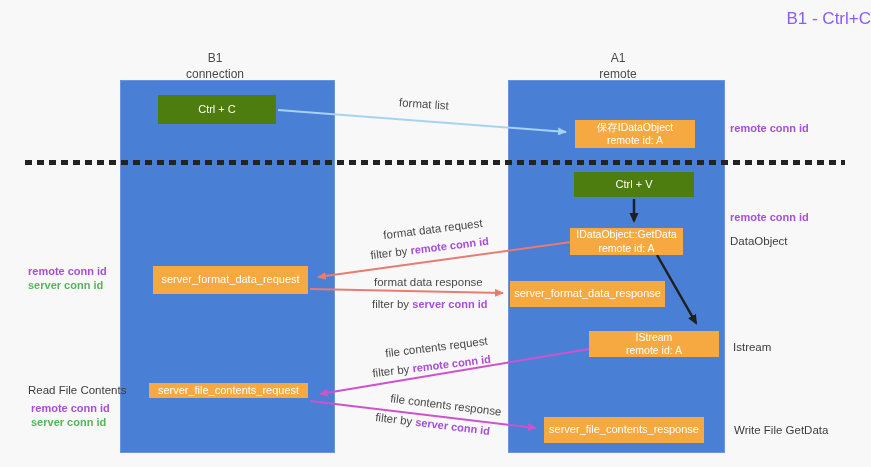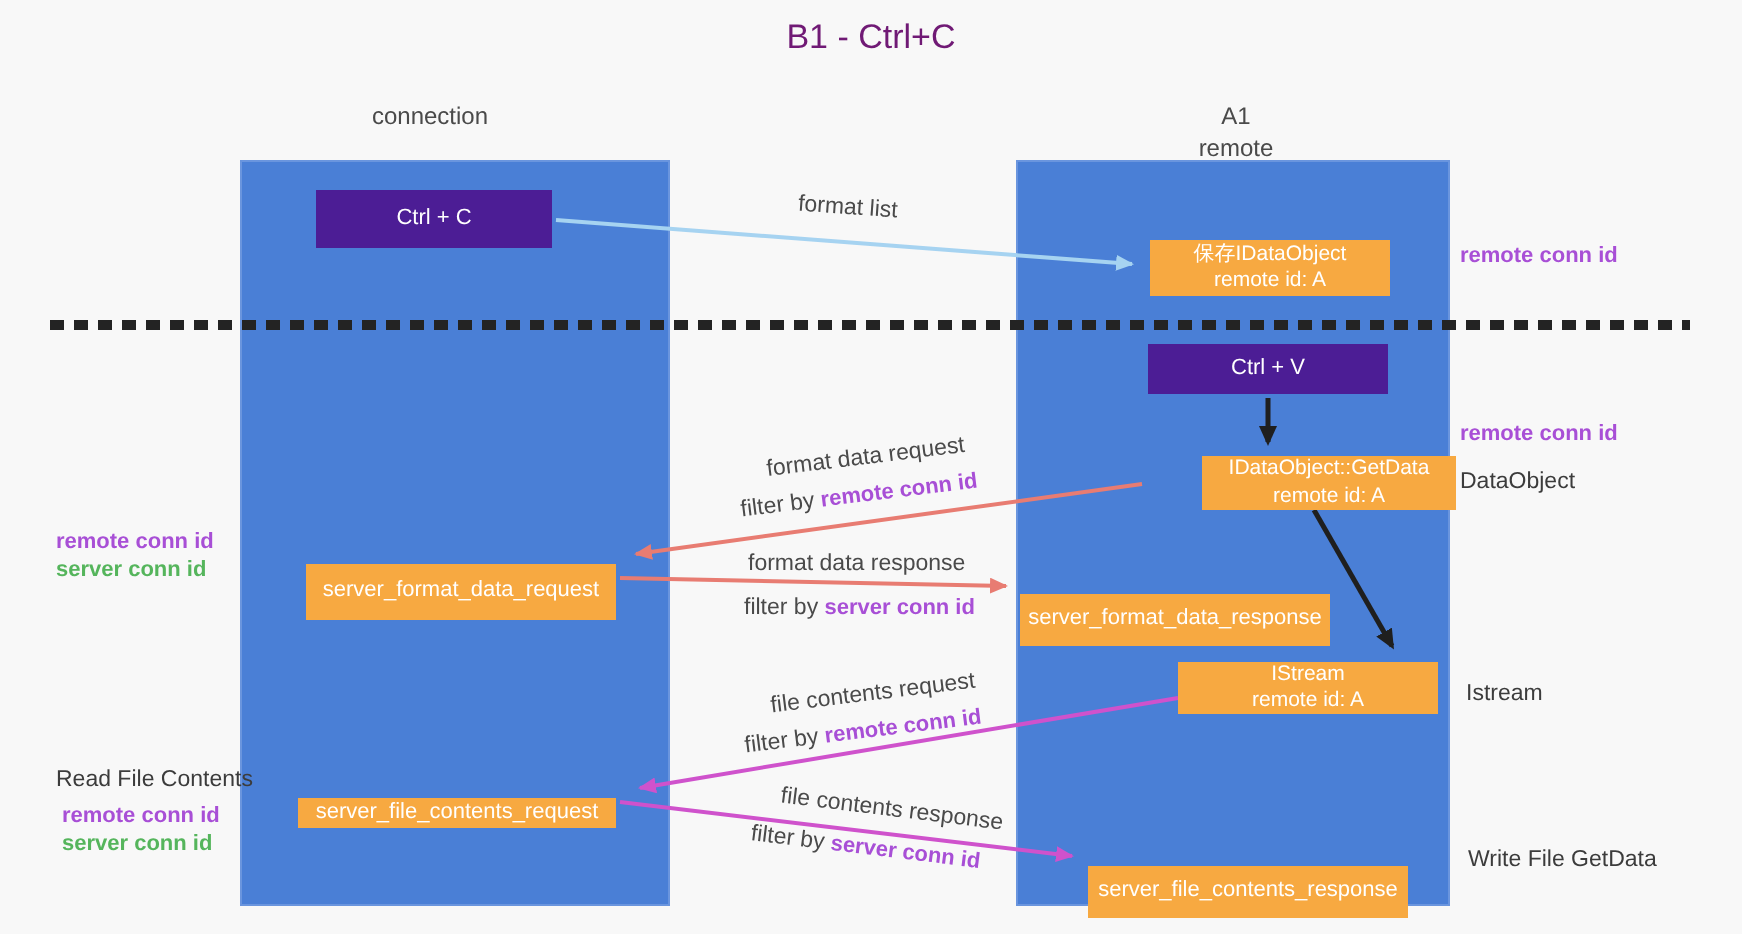--- a/index.html
+++ b/index.html
@@ -3,54 +3,55 @@
 <meta charset="utf-8">
 <style>
   * { margin:0; padding:0; box-sizing:border-box; }
   body {
     width:871px; height:467px; position:relative; overflow:hidden;
     background:#f8f8f8;
     font-family:"Liberation Sans","DejaVu Sans",sans-serif;
   }
   .abs { position:absolute; }
   .title {
-    left:0; right:0; top:8px; text-align:center;
-    font-size:17px; color:#701a75; line-height:1.35;
+    left:0; right:0; top:8px; text-align:right;
+    font-size:17px; color:#8b5cf6; line-height:1.35;
   }
   .col-header {
     text-align:center; font-size:12px; color:#4a4a4a; line-height:1.3; width:120px;
   }
   .lifeline {
     background:#4a7fd6; border:1px solid #6a95de;
   }
   .node {
     display:flex; flex-direction:column; align-items:center; justify-content:center;
     color:#ffffff; text-align:center; line-height:1.25;
   }
-  .green-box { background:#4c1d95; font-size:11px; }
+  .green-box { background:#4d7c0f; font-size:11px; }
   .orange-box { background:#f7a941; font-size:10.5px; }
-  .orange-box.one-line { font-size:11px;margin-top:16px; }
+  .orange-box.one-line { font-size:11px; }
   .side-label { font-size:11.5px; color:#3c3c3c; white-space:nowrap; }
   .purple { color:#a84fd6; font-weight:bold; font-size:11px; white-space:nowrap; }
   .green-text { color:#55b55c; font-weight:bold; font-size:11px; white-space:nowrap; }
   .arrow-label { font-size:11.5px; color:#4a4a4a; white-space:nowrap; }
   .divider {
     height:5px;
     background:repeating-linear-gradient(90deg,#232323 0 7px,transparent 7px 12px);
   }
   svg.overlay { position:absolute; left:0; top:0; pointer-events:none; }
 </style>
 </head>
 <body>
 
 <div class="abs title">
   <div>B1 - Ctrl+C</div>
 </div>
 
 <div class="abs col-header" style="left:155px; top:51px;">
+  <div>B1</div>
   <div>connection</div>
 </div>
 <div class="abs col-header" style="left:558px; top:51px;">
   <div>A1</div>
   <div>remote</div>
 </div>
 
 <div class="abs lifeline" style="left:120px; top:80px; width:215px; height:373px;"></div>
 <div class="abs lifeline" style="left:508px; top:80px; width:217px; height:373px;"></div>
 
@@ -86,21 +87,21 @@
 
 <div class="abs node orange-box" style="left:575px; top:120px; width:120px; height:28px;">
   <span>保存IDataObject</span>
   <span>remote id: A</span>
 </div>
 
 <div class="abs node green-box" style="left:574px; top:172px; width:120px; height:25px;">
   <span>Ctrl + V</span>
 </div>
 
-<div class="abs node orange-box" style="left:601px; top:228px; width:127px; height:27px;justify-content:space-between;">
+<div class="abs node orange-box" style="left:570px; top:228px; width:113px; height:27px;justify-content:space-between;">
   <span>IDataObject::GetData</span>
   <span>remote id: A</span>
 </div>
 
 <div class="abs node orange-box one-line" style="left:153px; top:266px; width:155px; height:28px;">
   <span>server_format_data_request</span>
 </div>
 
 <div class="abs node orange-box one-line" style="left:510px; top:281px; width:155px; height:26px;">
   <span>server_format_data_response</span>

